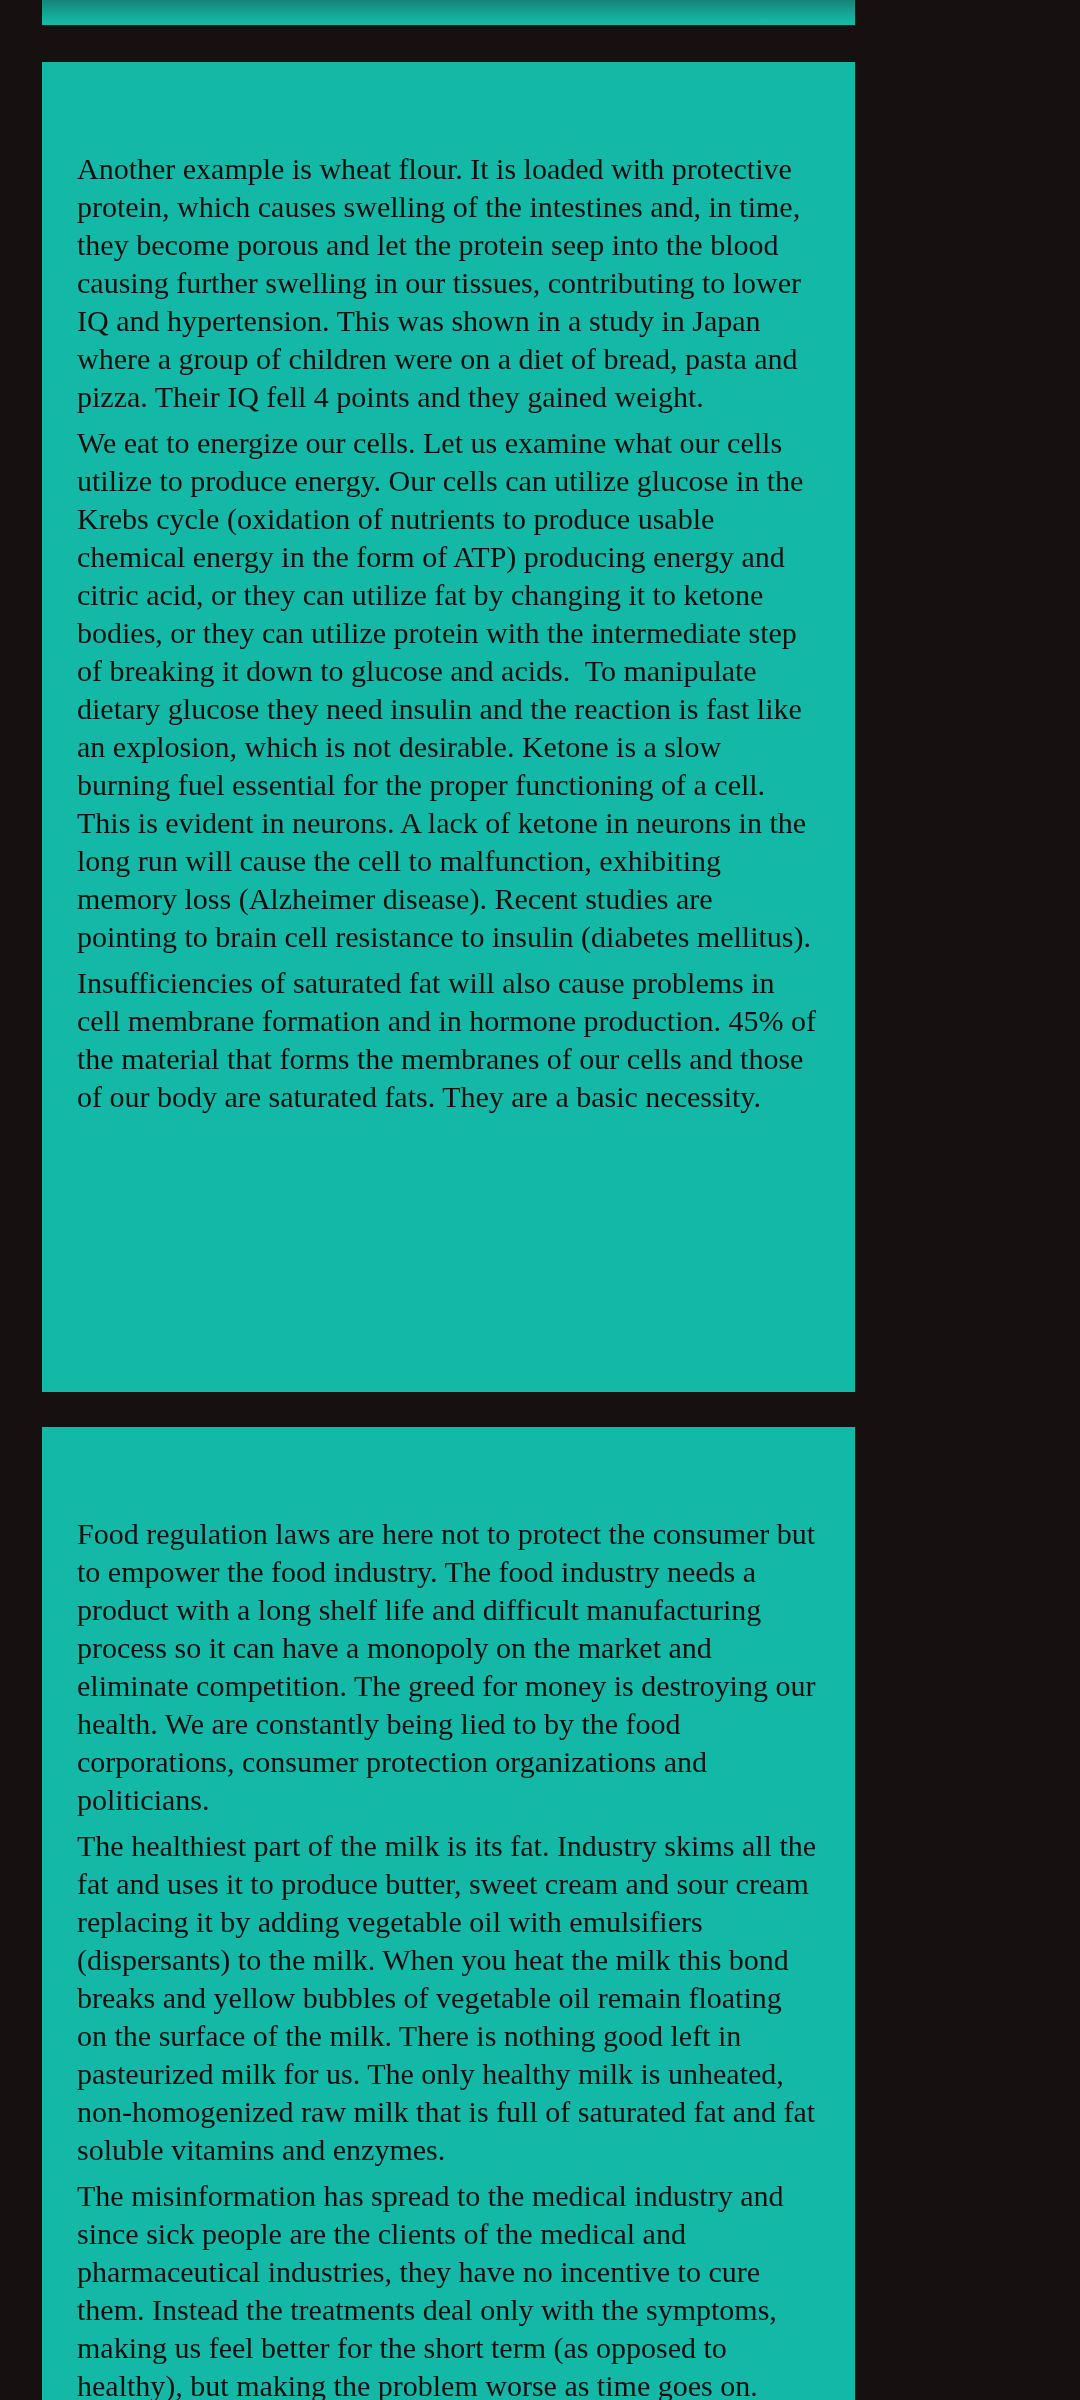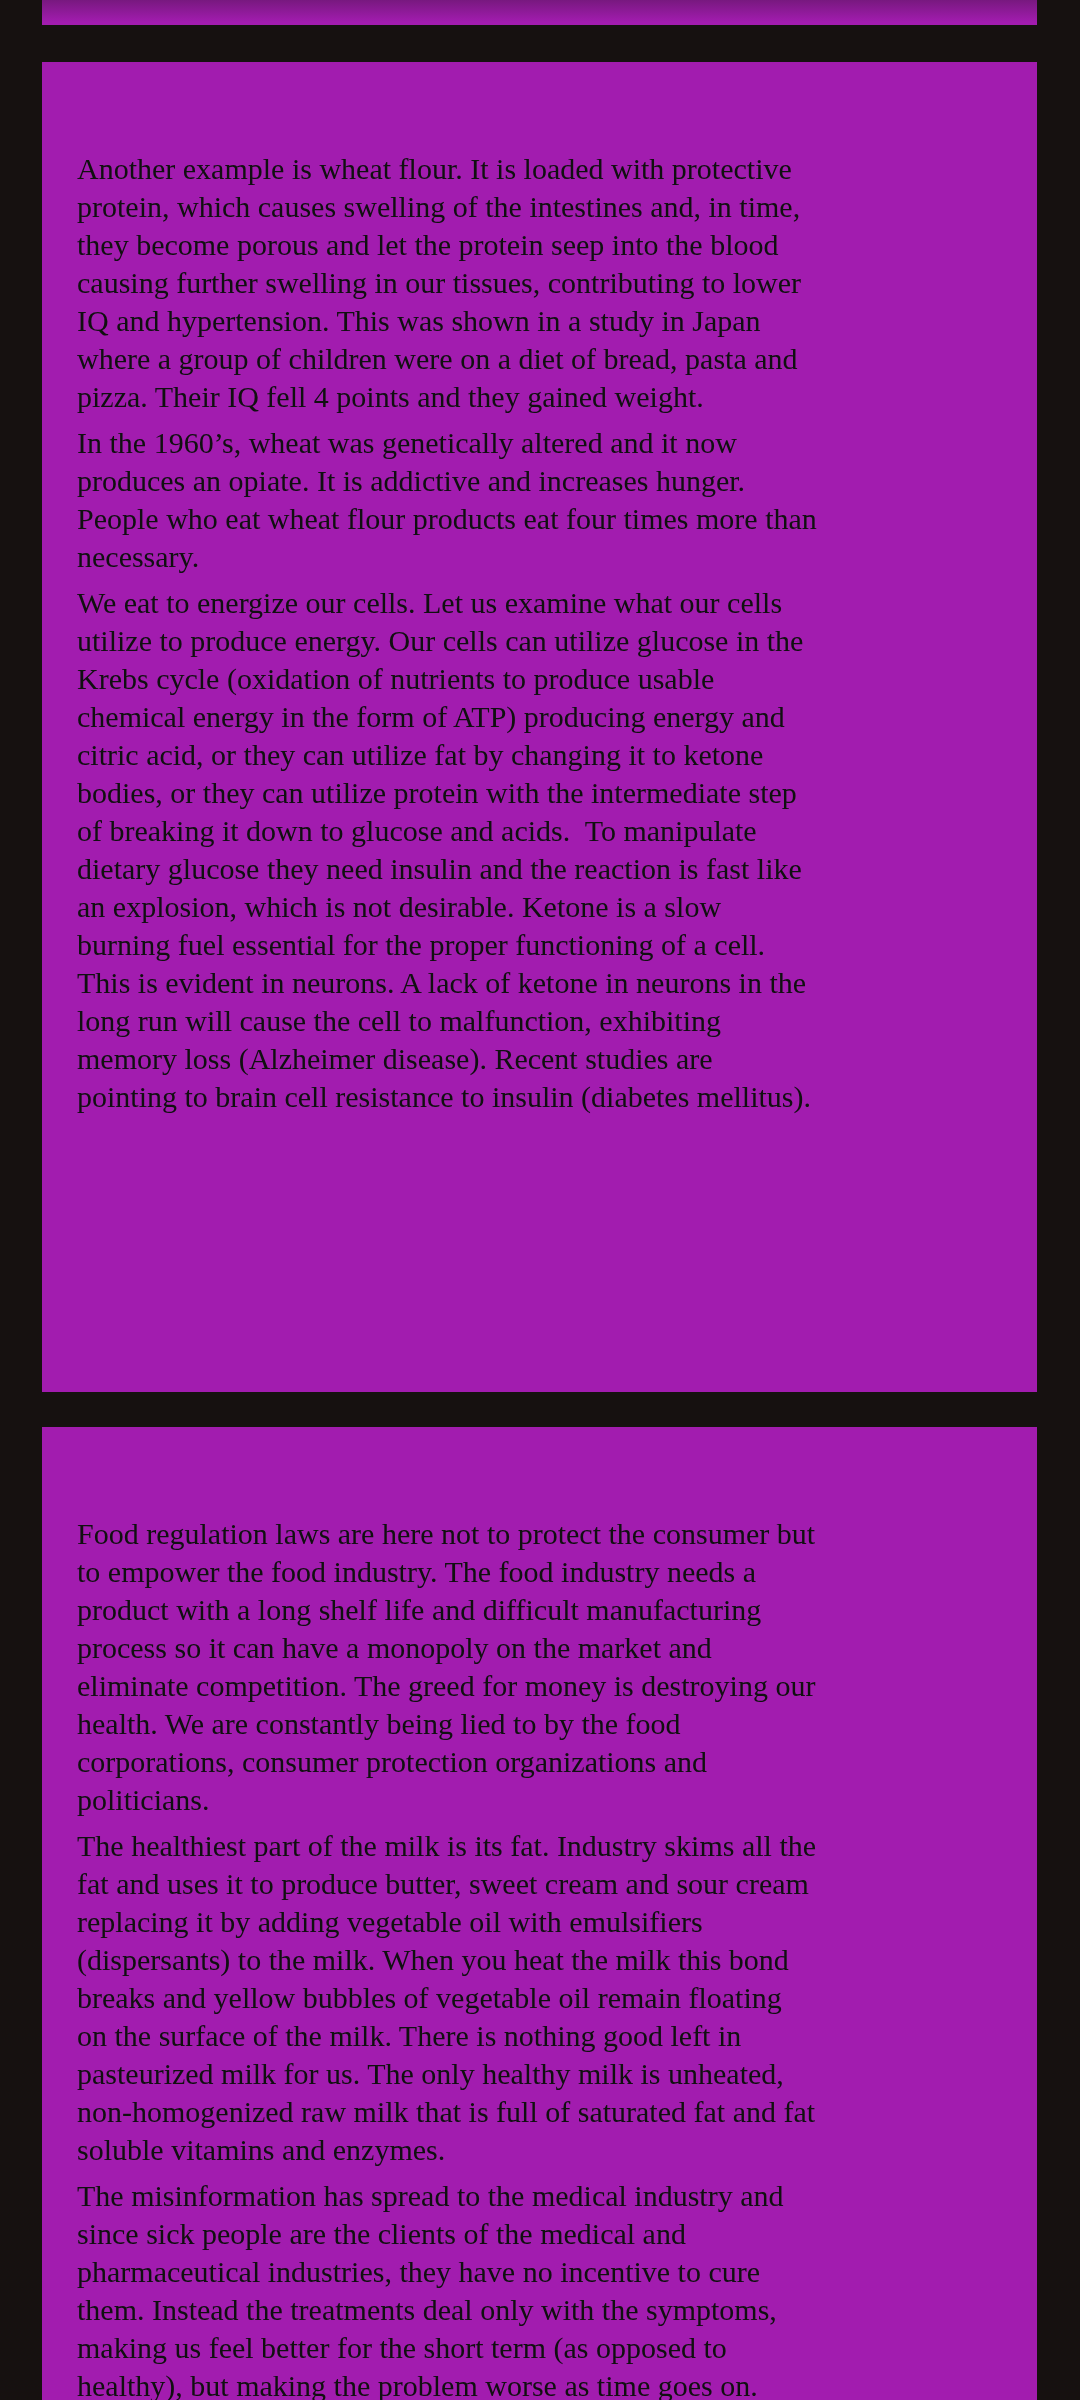--- a/index.html
+++ b/index.html
@@ -16,22 +16,22 @@
   }
   .viewer {
     position: absolute;
     inset: 0;
     width: 1080px;
     height: 2400px;
   }
   .page {
     position: absolute;
     left: 42px;
-    width: 995px;
-    background: #a21caf;
+    width: 813px;
+    background: #14b8a6;
     box-sizing: border-box;
   }
   .page-fragment-top {
     top: 0;
     height: 25px;
   }
   .page-one {
     top: 62px;
     height: 1330px;
   }
@@ -72,38 +72,38 @@
 
   <div class="page page-one">
     <div class="page-inner">
       <p class="para">Another example is wheat flour. It is loaded with protective
 protein, which causes swelling of the intestines and, in time,
 they become porous and let the protein seep into the blood
 causing further swelling in our tissues, contributing to lower
 IQ and hypertension. This was shown in a study in Japan
 where a group of children were on a diet of bread, pasta and
 pizza. Their IQ fell 4 points and they gained weight.</p>
-      <p class="para">In the 1960’s, wheat was genetically altered and it now
-produces an opiate. It is addictive and increases hunger.
-People who eat wheat flour products eat four times more than
-necessary.</p>
       <p class="para">We eat to energize our cells. Let us examine what our cells
 utilize to produce energy. Our cells can utilize glucose in the
 Krebs cycle (oxidation of nutrients to produce usable
 chemical energy in the form of ATP) producing energy and
 citric acid, or they can utilize fat by changing it to ketone
 bodies, or they can utilize protein with the intermediate step
 of breaking it down to glucose and acids.  To manipulate
 dietary glucose they need insulin and the reaction is fast like
 an explosion, which is not desirable. Ketone is a slow
 burning fuel essential for the proper functioning of a cell.
 This is evident in neurons. A lack of ketone in neurons in the
 long run will cause the cell to malfunction, exhibiting
 memory loss (Alzheimer disease). Recent studies are
 pointing to brain cell resistance to insulin (diabetes mellitus).</p>
+      <p class="para">Insufficiencies of saturated fat will also cause problems in
+cell membrane formation and in hormone production. 45% of
+the material that forms the membranes of our cells and those
+of our body are saturated fats. They are a basic necessity.</p>
     </div>
   </div>
 
   <div class="page page-two">
     <div class="page-inner">
       <p class="para">Food regulation laws are here not to protect the consumer but
 to empower the food industry. The food industry needs a
 product with a long shelf life and difficult manufacturing
 process so it can have a monopoly on the market and
 eliminate competition. The greed for money is destroying our

